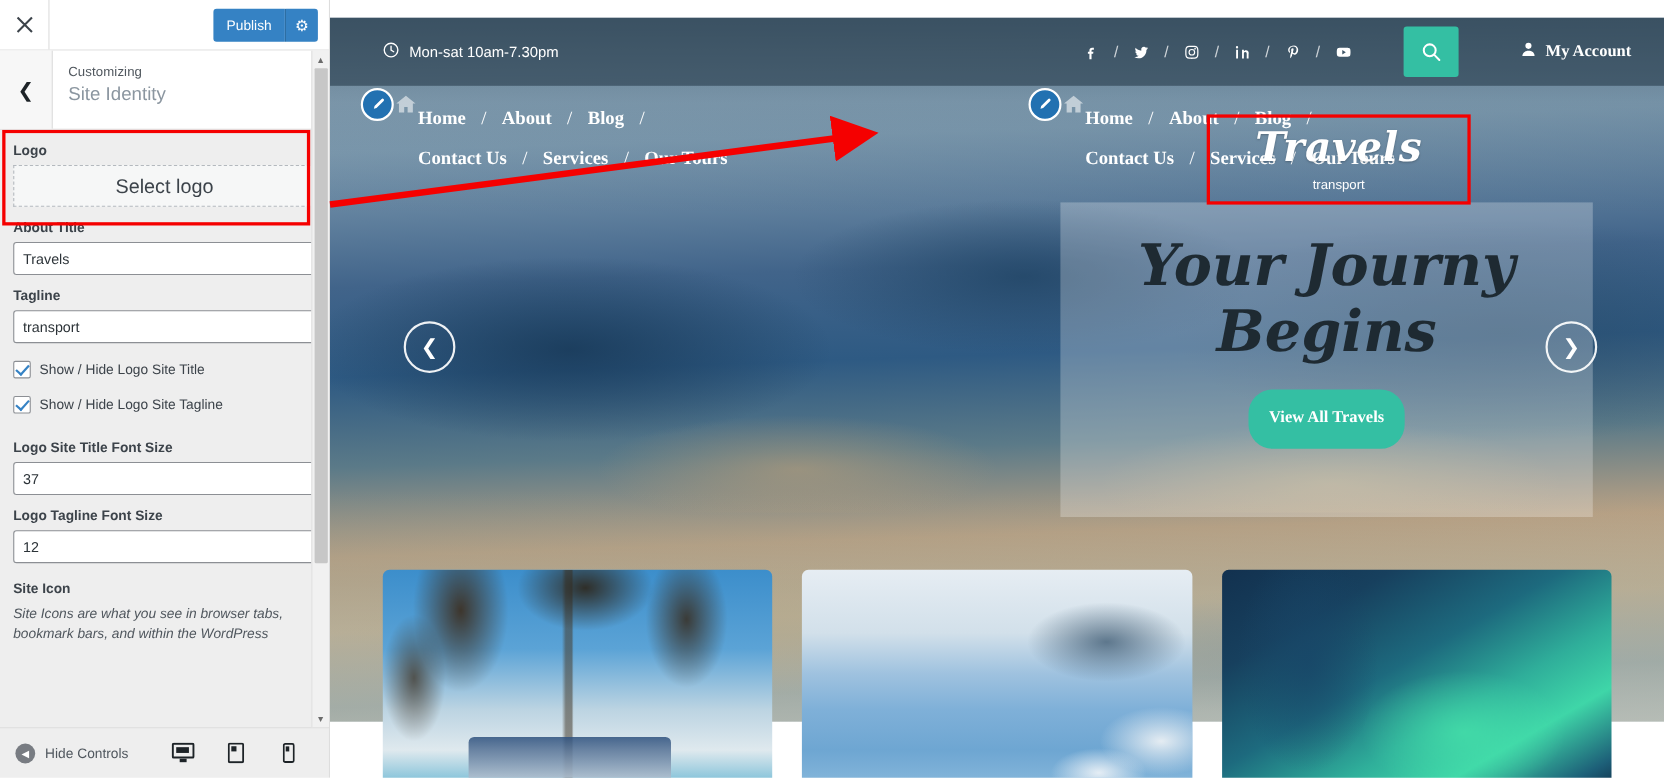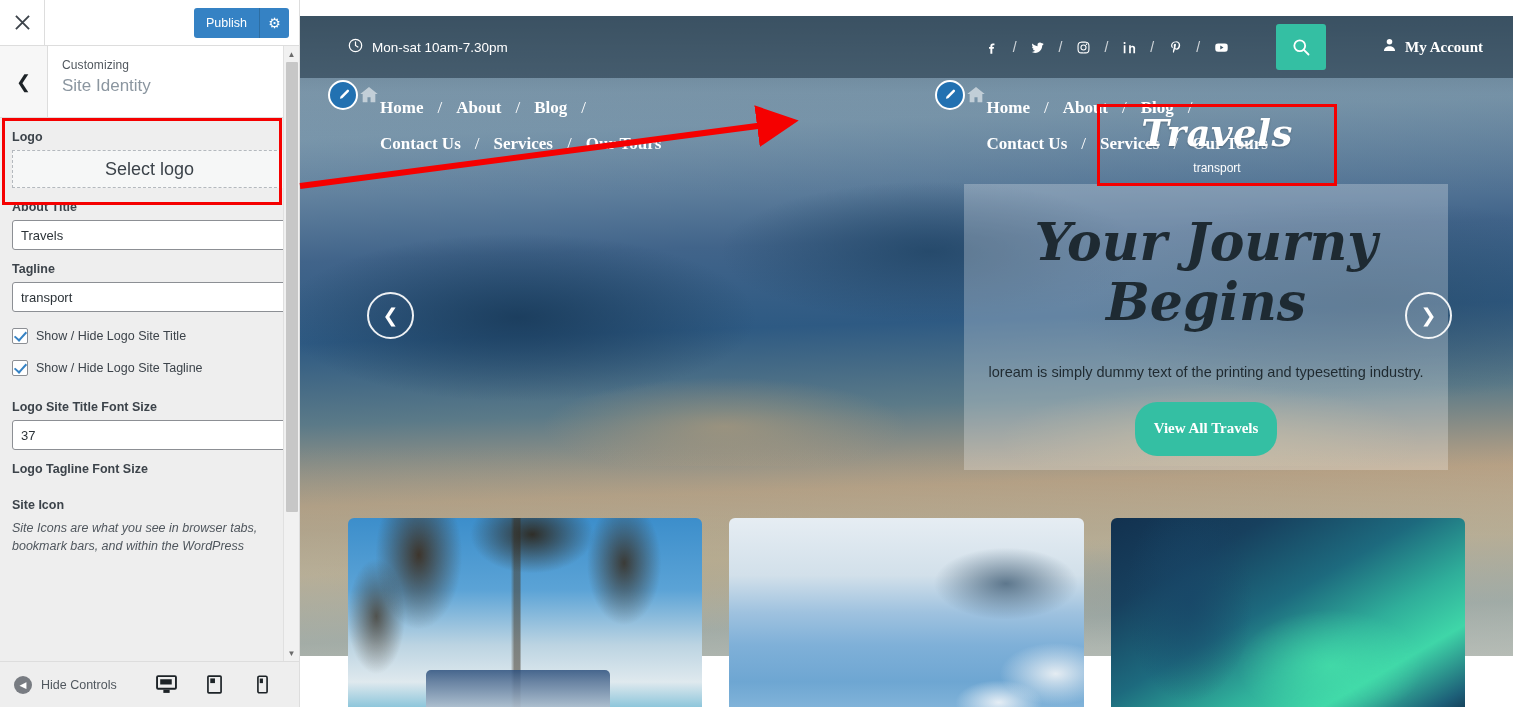--- a/index.html
+++ b/index.html
@@ -365,20 +365,21 @@
         <span class="lbl">Show / Hide Logo Site Tagline</span>
       </div>
 
       <div class="ctl" style="padding-top:24px">
         <span class="ctl-label">Logo Site Title Font Size</span>
         <input class="ctl-input" value="37" style="">
       </div>
 
       <div class="ctl">
         <span class="ctl-label">Logo Tagline Font Size</span>
+        <input class="ctl-input" value="12" style="">
       </div>
 
       <div class="ctl" style="padding-top:16px">
         <span class="ctl-label">Site Icon</span>
         <div class="ctl-desc">Site Icons are what you see in browser tabs, bookmark bars, and within the WordPress</div>
       </div>
     </div>
 
     <div class="sb-track">
       <div class="sb-arrow">▲</div>
@@ -540,21 +541,20 @@
     </div>
 
     <div class="logoblock">
       <div class="logo-title">Travels</div>
       <div class="logo-tag">transport</div>
     </div>
 
     <div class="herobox">
       <div class="hero-h1">Your Journy</div>
       <div class="hero-h1">Begins</div>
-      <div class="hero-p">loream is simply dummy text of the printing and typesetting industry.</div>
       <button class="hero-btn">View All Travels</button>
     </div>
 
     <div class="arrowbtn prev">❮</div>
     <div class="arrowbtn next">❯</div>
 
     <div class="cards">
       <div class="card card-1"></div>
       <div class="card card-2"></div>
       <div class="card card-3"></div>

